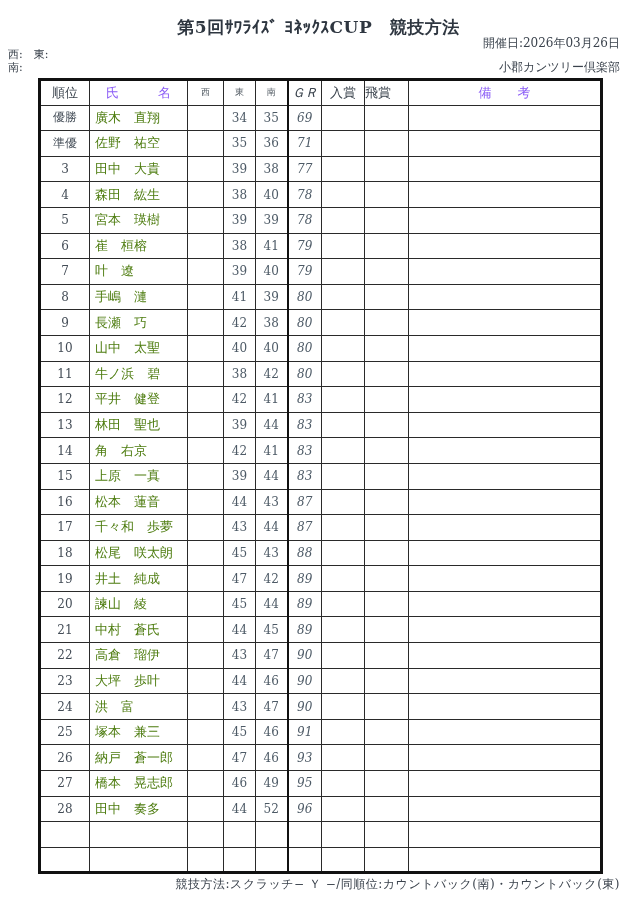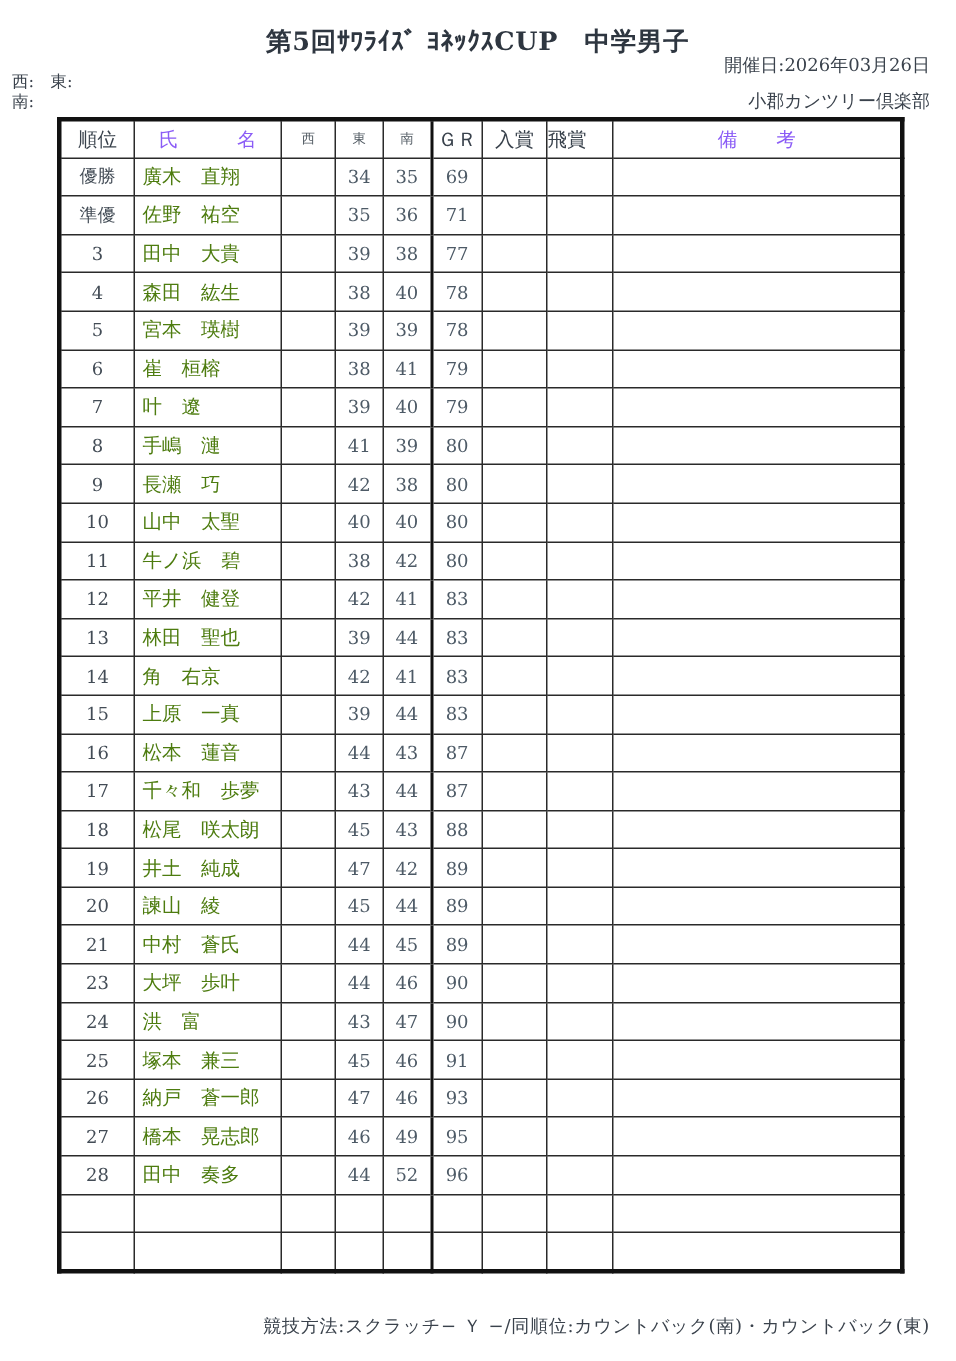--- a/index.html
+++ b/index.html
@@ -52,34 +52,34 @@
   .col-west   { width:36px;  text-align:center; font-size:12px; }
   .col-east   { width:32px;  text-align:center; font-size:12px; }
   .col-south  { width:32px;  text-align:center; font-size:12px; }
   .col-gr     { width:34px;  text-align:center; font-size:12px; }
   .col-prize  { width:43px;  text-align:center; font-size:12px; }
   .col-fprize { width:44px;  text-align:left; font-size:12px; }
   .col-notes  { width:193px; text-align:center; font-size:12px; }
   th.col-rank, th.col-prize, th.col-fprize, th.col-gr { font-size:13px; color:#39424c; }
   th.col-name, th.col-notes { text-align:center; font-size:13px; padding-left:0 !important; color:#8b5cf6; }
   th.col-west, th.col-east, th.col-south { font-size:9px; color:#555e66; }
-  .thickleft { border-left:2.5px solid #111 !important; }
+  .thickleft { border-left:2.5px solid #111 !important;font-style:italic; }
   td.col-west, td.col-east, td.col-south, td.col-gr { color:#4d5a66; }
   td.col-rank { color:#434c56; }
   td.col-name { color:#4d7c0f; }
   .footer-note {
     position:absolute; top:876px; right:17px;
     font-size:12px; color:#3a424c;
     letter-spacing:0.5px;
   }
 </style>
 </head>
 <body>
 
-<div class="title">第5回ｻﾜﾗｲｽﾞ ﾖﾈｯｸｽCUP　中学男子</div>
+<div class="title">第5回ｻﾜﾗｲｽﾞ ﾖﾈｯｸｽCUP　競技方法</div>
 
 <div class="date-line">開催日:2026年03月26日</div>
 <div class="venue-line">小郡カンツリー倶楽部</div>
 
 <div class="course-lines"><span>西:　東:</span><br><span>南:</span></div>
 
 <table class="results">
   <thead>
     <tr>
       <th class="col-rank">順位</th>
@@ -319,20 +319,31 @@
         <td class="col-name">中村　蒼氏</td>
         <td class="col-west"></td>
         <td class="col-east">44</td>
         <td class="col-south">45</td>
         <td class="col-gr thickleft">89</td>
         <td class="col-prize"></td>
         <td class="col-fprize"></td>
         <td class="col-notes"></td>
       </tr>
       <tr>
+        <td class="col-rank">22</td>
+        <td class="col-name">高倉　瑠伊</td>
+        <td class="col-west"></td>
+        <td class="col-east">43</td>
+        <td class="col-south">47</td>
+        <td class="col-gr thickleft">90</td>
+        <td class="col-prize"></td>
+        <td class="col-fprize"></td>
+        <td class="col-notes"></td>
+      </tr>
+      <tr>
         <td class="col-rank">23</td>
         <td class="col-name">大坪　歩叶</td>
         <td class="col-west"></td>
         <td class="col-east">44</td>
         <td class="col-south">46</td>
         <td class="col-gr thickleft">90</td>
         <td class="col-prize"></td>
         <td class="col-fprize"></td>
         <td class="col-notes"></td>
       </tr>

